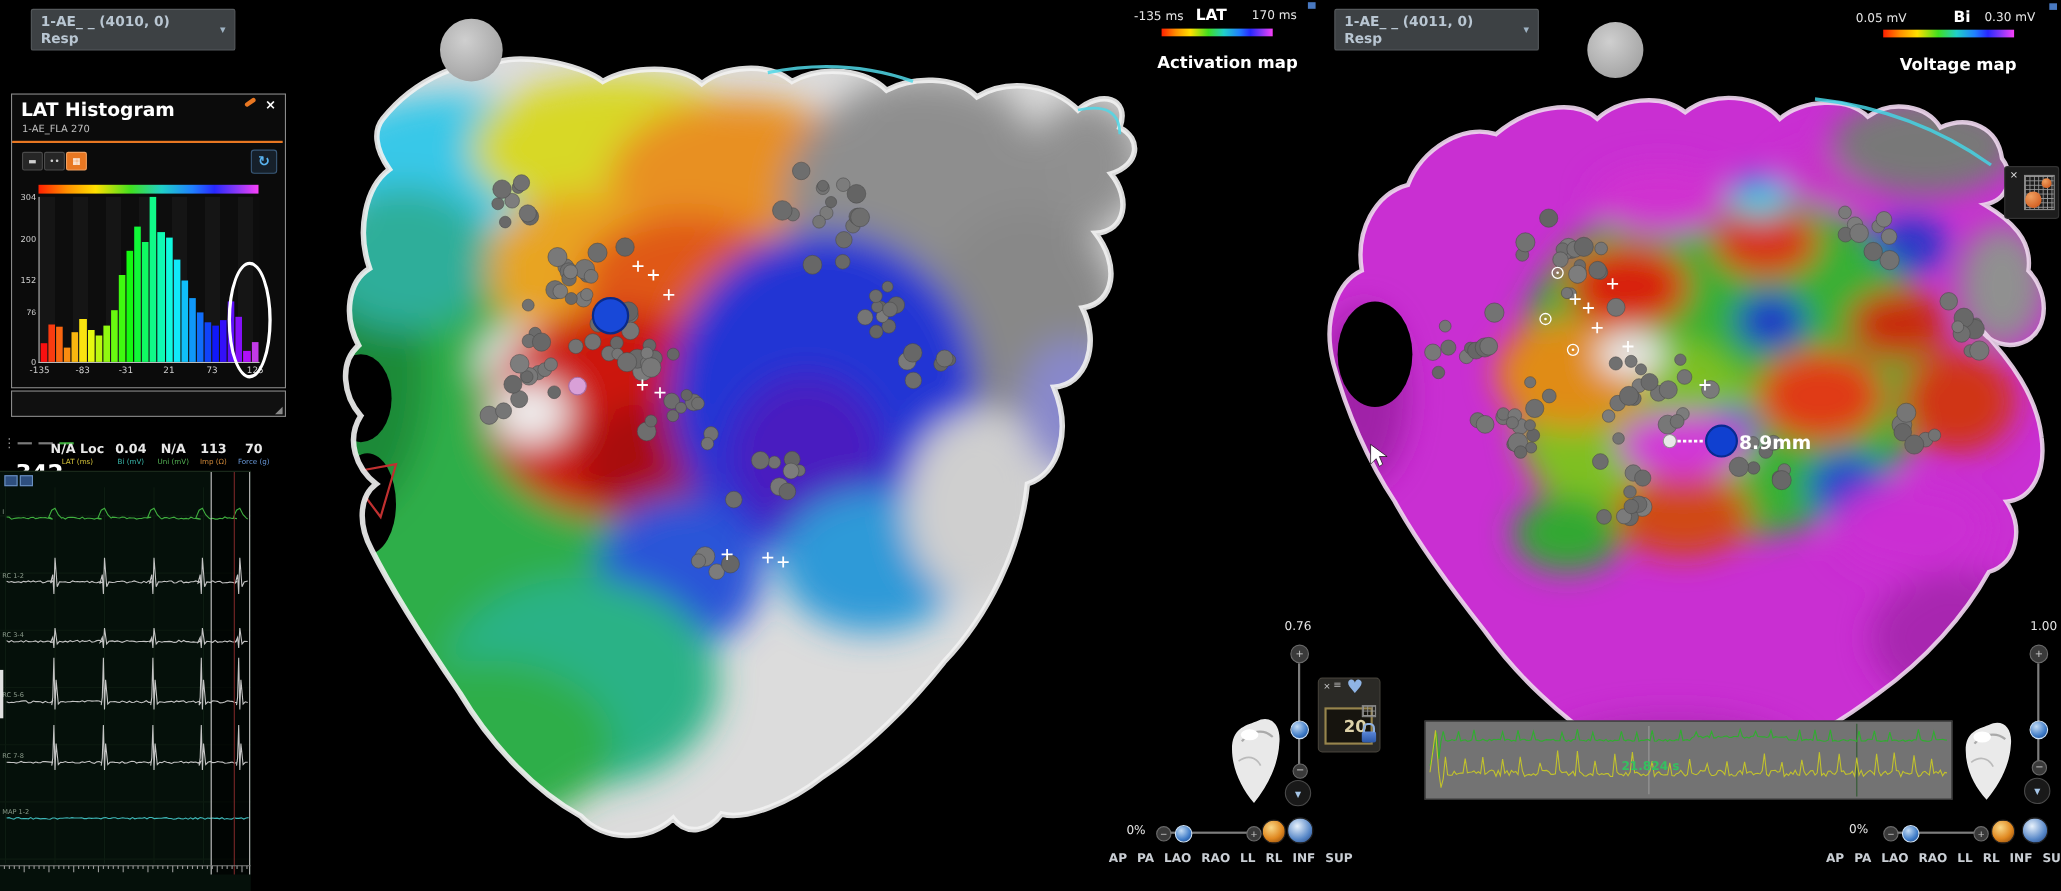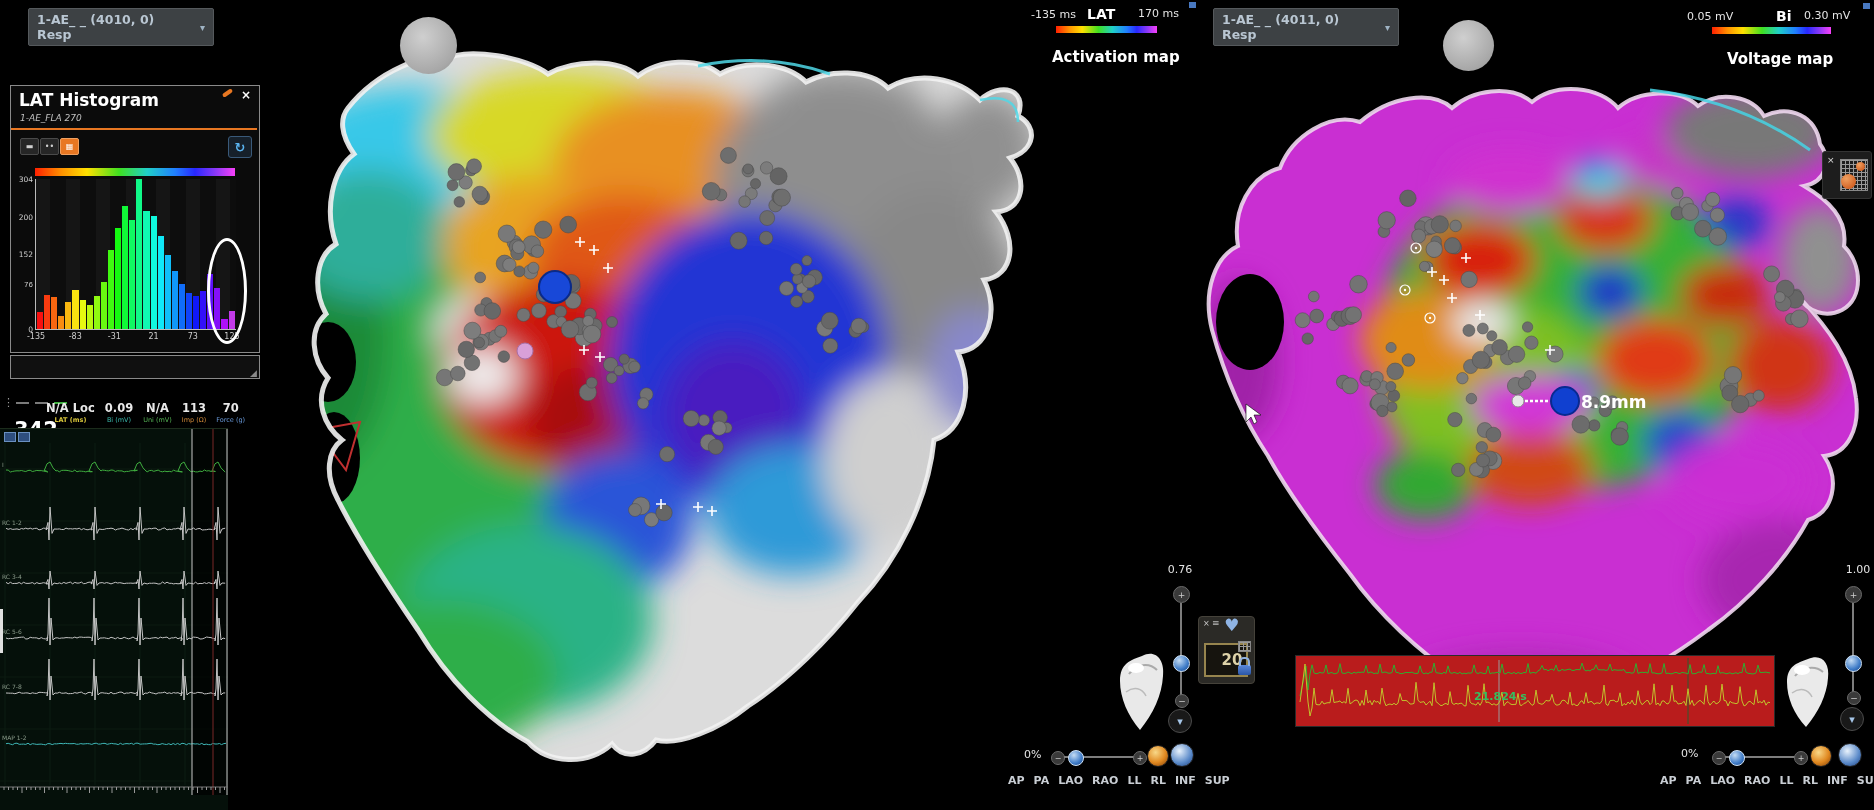--- a/index.html
+++ b/index.html
@@ -6,21 +6,21 @@
   #screen{position:relative;width:1874px;height:810px;background:#000;overflow:hidden;
           font-family:"DejaVu Sans",sans-serif;color:#ddd;}
   .abs{position:absolute;}
   
   .selector{display:flex;align-items:center;gap:8px;background:#3d4144;border:1px solid #55595c;
             border-radius:2px;padding:3px 8px;font-size:12.5px;font-weight:bold;color:#b9c6d2;}
   .selector .chev{font-size:10px;color:#9fb3c4;}
   
   .panel{background:#0b0b0b;border:1px solid #8a8a8a;}
   .hist-title{font-size:17px;font-weight:bold;color:#fff;}
-  .hist-sub{font-size:9px;color:#c0c0c0;font-style:italic;}
+  .hist-sub{font-size:9px;color:#c0c0c0;}
   .hist-divider{height:2px;background:#e87722;}
   .tbtn{width:17px;height:15px;background:#262626;border:1px solid #4a4a4a;color:#cfcfcf;
         font-size:8px;display:flex;align-items:center;justify-content:center;border-radius:2px;}
   .tbtn.active{background:#e87722;border-color:#f0a060;color:#fff;}
   .refresh-btn{width:22px;height:20px;background:#16202a;border:1px solid #3a5a7a;border-radius:3px;
         color:#5ab4f0;font-size:13px;font-weight:bold;display:flex;align-items:center;justify-content:center;}
   .rainbow{background:linear-gradient(90deg,#ff2000 0%,#ff9000 13%,#ffe000 26%,#40e020 42%,#20d0c8 56%,#2080ff 70%,#2828ff 80%,#8838f8 90%,#f840f8 100%);}
   .plot{background:repeating-linear-gradient(90deg,#151515 0 14px,#0d0d0d 14px 30px);}
   .ytick{position:absolute;width:21px;text-align:right;font-size:7.5px;color:#cfcfcf;}
   .xtick{position:absolute;transform:translateX(-50%);font-size:8px;color:#cfcfcf;}
@@ -163,24 +163,24 @@
   <div class="abs" style="left:16px;top:389px;">
     <span class="dash" style="background:#7a7a7a;"></span><span class="dash" style="background:#7a7a7a;"></span><span class="dash" style="background:#3fae3f;"></span>
   </div>
   <div class="abs" style="left:14px;top:420px;text-align:center;">
     <div class="meas-primary">342</div>
     <div style="font-size:6.5px;color:#aaa;">CL</div>
   </div>
   <div id="meas-cols" class="abs" style="left:46px;top:401px;display:flex;gap:10px;">
       <div class="meas-col" style="">
         <div class="mv">N/A Loc</div>
-        <div class="ml" style="color: rgb(214, 196, 58); font-weight: bold;">LAT (ms)</div>
+        <div class="ml" style="color: rgb(214, 196, 58);">LAT (ms)</div>
       </div>
       <div class="meas-col" style="">
-        <div class="mv">0.09</div>
+        <div class="mv">0.04</div>
         <div class="ml" style="color: rgb(58, 184, 172);">Bi (mV)</div>
       </div>
       <div class="meas-col" style="">
         <div class="mv">N/A</div>
         <div class="ml" style="color: rgb(85, 180, 85);">Uni (mV)</div>
       </div>
       <div class="meas-col" style="">
         <div class="mv">113</div>
         <div class="ml" style="color: rgb(208, 136, 56);">Imp (Ω)</div>
       </div>
@@ -679,21 +679,21 @@
       <span>AP</span>
       <span>PA</span>
       <span>LAO</span>
       <span>RAO</span>
       <span>LL</span>
       <span>RL</span>
       <span>INF</span>
       <span>SUP</span>
     </div>
 
-  <div class="abs" style="left:1295px;top:655px;width:478px;height:70px;background:#b91c1c;border:1px solid #2b2b2b;">
+  <div class="abs" style="left:1295px;top:655px;width:478px;height:70px;background:#737373;border:1px solid #2b2b2b;">
     <svg id="strip-svg" width="478" height="70">
       <line x1="203" y1="4" x2="203" y2="66" stroke="#9a9a9a" stroke-width="1"></line>
       <line x1="392" y1="2" x2="392" y2="68" stroke="#2f5a2f" stroke-width="1"></line>
 
     <polyline points="4,40.0 8,22.0 10,10.0 12,34.0 14,18.0 16,8.8 18,16.9 20,17.7 22,17.3 24,16.3 26,17.1 28,16.5 30,8.9 32,17.7 34,16.9 36,16.5 38,17.8 40,17.5 42,16.6 44,7.6 46,17.0 48,17.4 50,17.2 52,16.0 54,16.9 56,17.7 58,16.1 60,17.2 62,16.1 64,16.5 66,16.1 68,16.4 70,9.4 72,17.1 74,16.1 76,16.3 78,17.7 80,17.0 82,17.6 84,8.0 86,16.9 88,16.1 90,16.1 92,17.1 94,17.2 96,16.5 98,8.9 100,16.4 102,16.6 104,17.5 106,17.7 108,17.0 110,16.4 112,16.6 114,16.6 116,16.1 118,17.3 120,17.4 122,17.4 124,9.8 126,16.2 128,17.9 130,16.9 132,17.9 134,16.3 136,16.2 138,7.0 140,16.7 142,17.0 144,17.2 146,17.8 148,16.2 150,17.4 152,9.8 154,16.6 156,17.4 158,16.4 160,17.0 162,17.6 164,16.2 166,18.0 168,17.1 170,17.8 172,16.9 174,17.2 176,16.7 178,8.8 180,16.6 182,17.5 184,16.6 186,16.9 188,17.7 190,17.4 192,10.0 194,17.8 196,16.9 198,17.1 200,16.6 202,16.2 204,17.4 206,7.9 208,17.6 210,17.8 212,16.2 214,17.0 216,17.6 218,16.3 220,17.9 222,16.4 224,17.4 226,17.4 228,16.4 230,16.8 232,7.5 234,17.3 236,16.7 238,16.4 240,17.3 242,14.8 244,13.7 246,9.4 248,13.8 250,13.3 252,14.7 254,13.7 256,13.0 258,14.5 260,8.9 262,14.8 264,14.8 266,13.4 268,14.2 270,14.0 272,13.4 274,13.1 276,14.4 278,14.4 280,13.6 282,13.6 284,13.7 286,7.1 288,13.4 290,15.0 292,14.1 294,15.0 296,13.3 298,13.3 300,8.7 302,13.6 304,13.8 306,13.9 308,13.8 310,14.4 312,13.8 314,8.0 316,14.8 318,13.7 320,14.0 322,14.2 324,14.1 326,14.2 328,13.5 330,16.7 332,16.6 334,16.6 336,17.3 338,16.4 340,7.5 342,17.4 344,16.6 346,16.2 348,16.6 350,16.1 352,17.2 354,7.6 356,17.0 358,16.8 360,17.4 362,17.8 364,17.6 366,16.9 368,7.5 370,17.7 372,17.1 374,17.7 376,17.8 378,16.9 380,16.3 382,17.2 384,17.6 386,16.4 388,16.8 390,17.1 392,18.0 394,8.5 396,17.7 398,17.7 400,17.5 402,16.1 404,16.1 406,16.3 408,8.5 410,17.4 412,17.5 414,18.0 416,17.6 418,17.3 420,17.7 422,9.6 424,17.2 426,16.7 428,16.9 430,17.8 432,17.4 434,16.7 436,17.9 438,17.3 440,16.7 442,17.7 444,16.3 446,16.7 448,7.1 450,16.2 452,17.3 454,17.5 456,17.9 458,17.8 460,16.9 462,9.1 464,16.3 466,16.5 468,16.3 470,16.1 472,16.6 474,16.9" fill="none" stroke="#2fae2f" stroke-width="1"></polyline>
         <polyline points="4,46.0 7,24.0 9,8.0 12,46.0 14,60.0 16,52.0 18,32.0 20,48.3 22,48.8 24,48.7 26,45.2 28,48.0 30,47.1 32,46.7 34,46.8 36,33.6 38,46.6 40,46.0 42,45.8 44,44.9 46,47.0 48,45.6 50,47.2 52,32.3 54,47.9 56,46.6 58,44.8 60,44.0 62,44.9 64,49.7 66,44.4 68,49.2 70,34.0 72,47.0 74,44.6 76,48.9 78,44.3 80,46.2 82,45.4 84,48.2 86,32.1 88,44.6 90,49.8 92,48.5 94,48.0 96,48.8 98,47.3 100,48.8 102,47.2 104,37.5 106,44.5 108,44.6 110,44.4 112,45.6 114,48.0 116,48.0 118,47.4 120,26.3 122,44.1 124,46.4 126,46.0 128,45.7 130,49.0 132,47.2 134,45.2 136,49.7 138,26.7 140,45.6 142,47.1 144,49.2 146,49.6 148,48.1 150,47.4 152,48.9 154,35.6 156,47.0 158,48.5 160,47.3 162,48.1 164,47.3 166,47.3 168,49.8 170,49.9 172,29.3 174,45.9 176,47.8 178,48.0 180,49.2 182,46.3 184,49.3 186,45.9 188,27.7 190,46.5 192,46.0 194,47.2 196,49.0 198,47.7 200,49.2 202,48.1 204,44.9 206,36.0 208,49.8 210,46.9 212,45.6 214,47.8 216,48.6 218,48.4 220,48.3 222,37.4 224,49.1 226,49.4 228,47.3 230,46.8 232,44.4 234,47.0 236,49.4 238,48.1 240,34.1 242,46.7 244,47.7 246,48.3 248,47.1 250,44.3 252,45.0 254,44.6 256,38.3 258,46.3 260,49.0 262,49.0 264,48.1 266,44.5 268,44.2 270,45.6 272,48.2 274,36.2 276,49.1 278,47.8 280,49.5 282,49.3 284,46.1 286,44.6 288,47.8 290,36.6 292,46.9 294,45.7 296,45.6 298,48.3 300,47.1 302,46.9 304,47.6 306,44.7 308,29.1 310,48.1 312,49.5 314,44.7 316,44.4 318,44.2 320,46.0 322,45.4 324,36.8 326,49.9 328,47.5 330,49.0 332,46.0 334,47.9 336,44.2 338,48.4 340,48.8 342,34.7 344,45.2 346,48.7 348,47.0 350,44.8 352,44.5 354,48.6 356,46.6 358,27.8 360,48.8 362,47.0 364,49.7 366,45.1 368,44.9 370,47.3 372,48.0 374,45.2 376,29.2 378,45.4 380,44.8 382,48.0 384,47.6 386,47.3 388,45.2 390,49.5 392,32.7 394,48.5 396,44.3 398,49.7 400,47.5 402,45.7 404,44.3 406,46.0 408,48.3 410,29.3 412,45.5 414,49.2 416,46.7 418,45.1 420,47.9 422,47.0 424,45.1 426,28.1 428,44.5 430,44.8 432,50.0 434,45.3 436,46.8 438,47.1 440,47.7 442,46.9 444,30.6 446,45.0 448,49.9 450,49.0 452,46.1 454,45.2 456,47.1 458,48.6 460,33.8 462,46.9 464,45.5 466,47.0 468,44.2 470,49.2 472,46.2 474,46.6" fill="none" stroke="#c2c22c" stroke-width="1"></polyline>
         <text x="178" y="44" fill="#35c060" font-size="11" font-weight="bold">21.824 s</text>
       </svg>
   </div>
 

